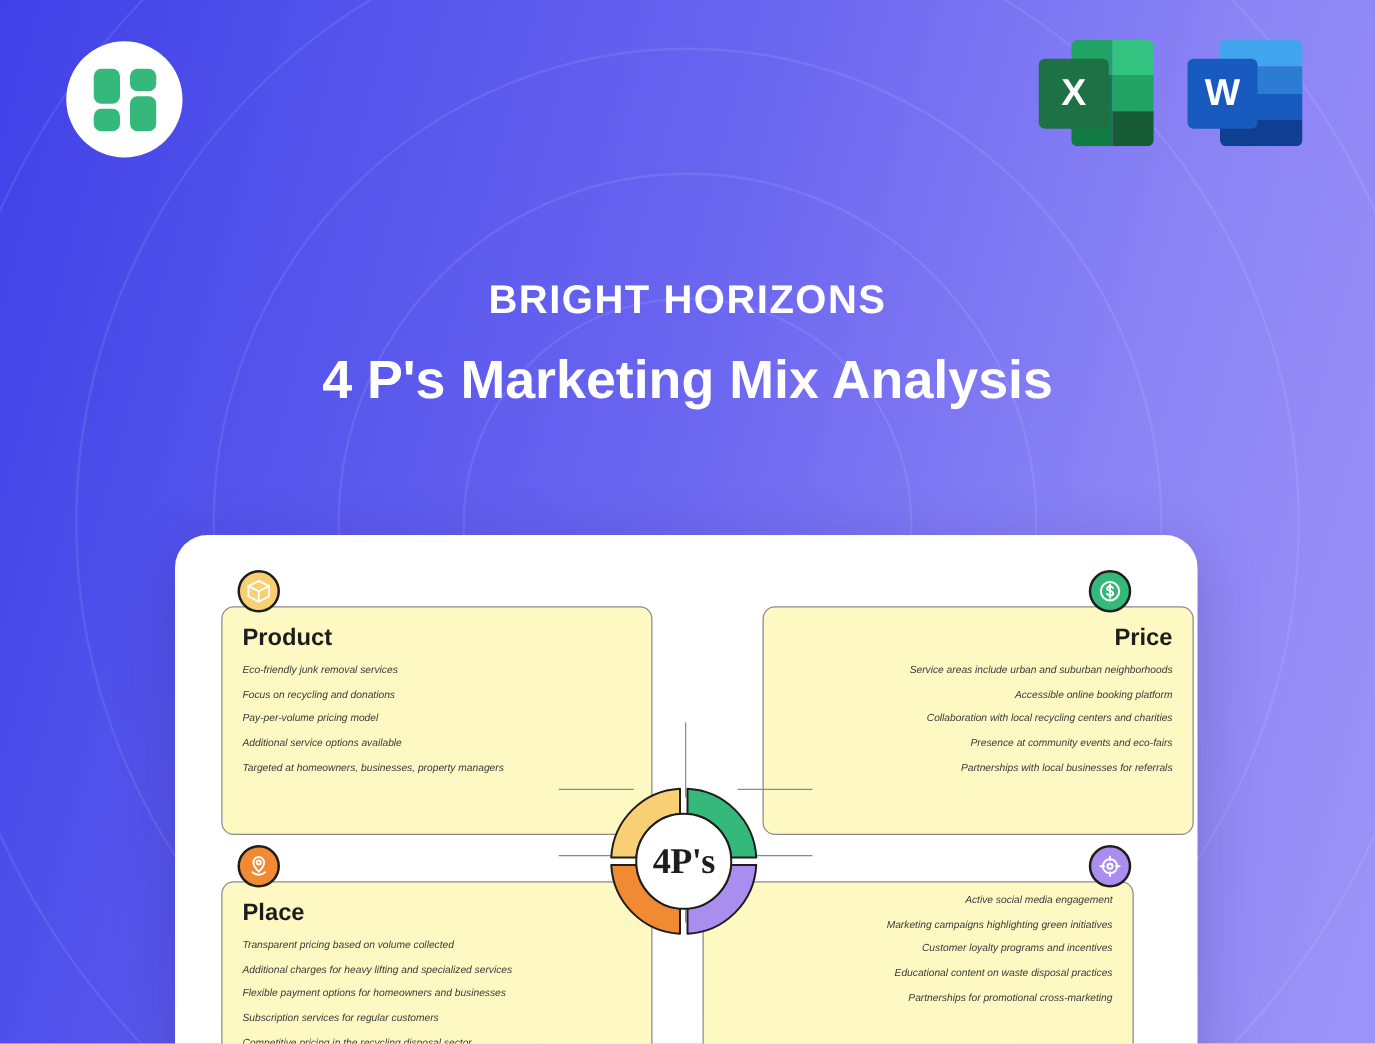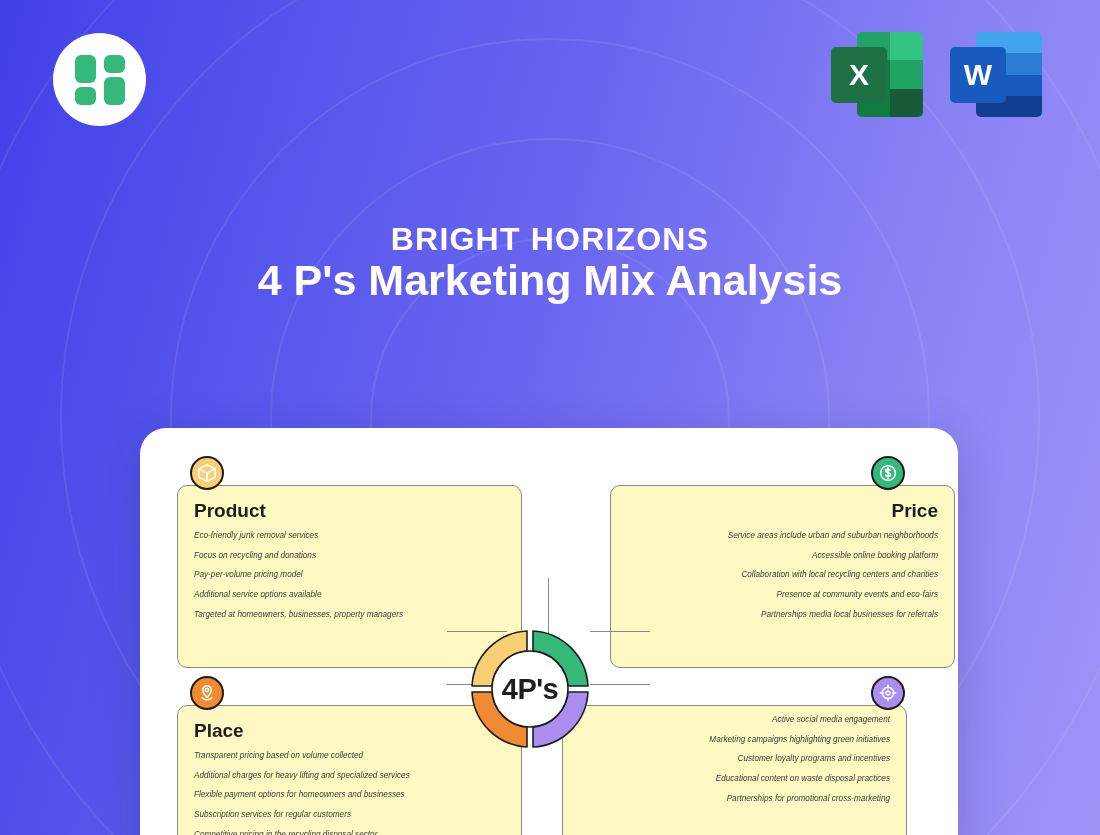--- a/index.html
+++ b/index.html
@@ -60,21 +60,21 @@
   .wd-badge { position:absolute; left:0; top:20px; width:56px; height:56px; background:#185abd;
               border-radius:5px; display:flex; align-items:center; justify-content:center;
               color:#fff; font-size:30px; font-weight:bold; }
 
   
   .titles { position:absolute; left:0; right:0; top:222px; text-align:center; }
   .t-main {
     color:#ffffff; font-size:32px; font-weight:bold; letter-spacing:1.2px; line-height:1.1;
   }
   .t-sub {
-    color:#ffffff; font-size:43px; font-weight:bold; line-height:1.1;
+    color:#ffffff; font-size:43px; font-weight:bold; margin-top:24px; line-height:1.1;
   }
 
   
   .card {
     position:absolute; left:140px; top:428px; width:818px; height:460px;
     background:#ffffff; border-radius:26px;
     box-shadow:0 14px 50px rgba(30,20,90,0.22);
   }
   .quad {
     position:absolute; background:#fef9c3; border:1.4px solid #8a8a8a; border-radius:10px;
@@ -99,21 +99,21 @@
   .b-price     { left:731px; top:28px;  background:#35b97a; }
   .b-place     { left:50px;  top:248px; background:#f08a33; }
   .b-promotion { left:731px; top:248px; background:#a98ef0; }
   .badge svg { width:22px; height:22px; }
 
   
   .conn { position:absolute; background:#8a8a8a; z-index:1; }
 
   
   .donut {
-    position:absolute; left:454px; top:613px; width:152px; height:152px; z-index:8;
+    position:absolute; left:471px; top:613px; width:152px; height:152px; z-index:8;font-family:Liberation Serif, serif;
   }
   .donut svg { width:152px; height:152px; display:block; }
   .donut-label {
     position:absolute; inset:0; display:flex; align-items:center; justify-content:center;
     font-size:29px; font-weight:bold; color:#1d1d1d; letter-spacing:-0.5px;
   }
 </style>
 </head>
 <body>
 
@@ -194,21 +194,21 @@
       </svg>
     </div>
 
     <div class="quad q-price align-right">
       <div class="q-head">Price</div>
       <ul class="q-list">
         <li>Service areas include urban and suburban neighborhoods</li>
         <li>Accessible online booking platform</li>
         <li>Collaboration with local recycling centers and charities</li>
         <li>Presence at community events and eco-fairs</li>
-        <li>Partnerships media local businesses for referrals</li>
+        <li>Partnerships with local businesses for referrals</li>
       </ul>
     </div>
     <div class="badge b-price">
       <svg viewBox="0 0 24 24" fill="none" stroke="#ffffff" stroke-width="1.7" stroke-linecap="round">
         <circle cx="12" cy="12" r="8"></circle>
         <path d="M14.5 9.2c-.5-.9-1.5-1.3-2.6-1.3-1.4 0-2.4.7-2.4 1.8 0 2.6 5.2 1.3 5.2 4 0 1.2-1.1 2-2.6 2-1.2 0-2.3-.5-2.8-1.4"></path>
         <path d="M12 6.3v11.4"></path>
       </svg>
     </div>
 

